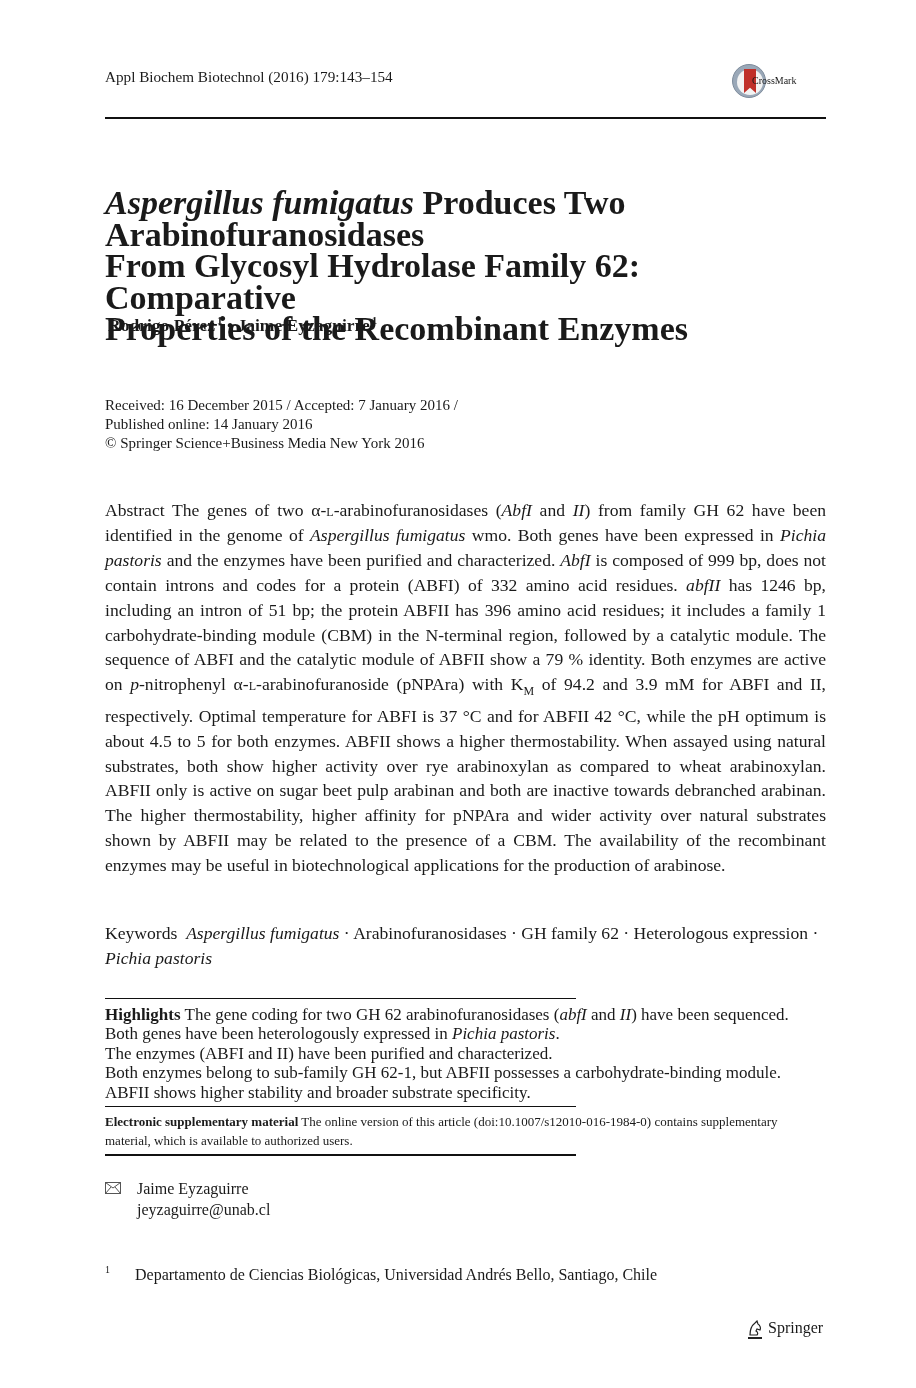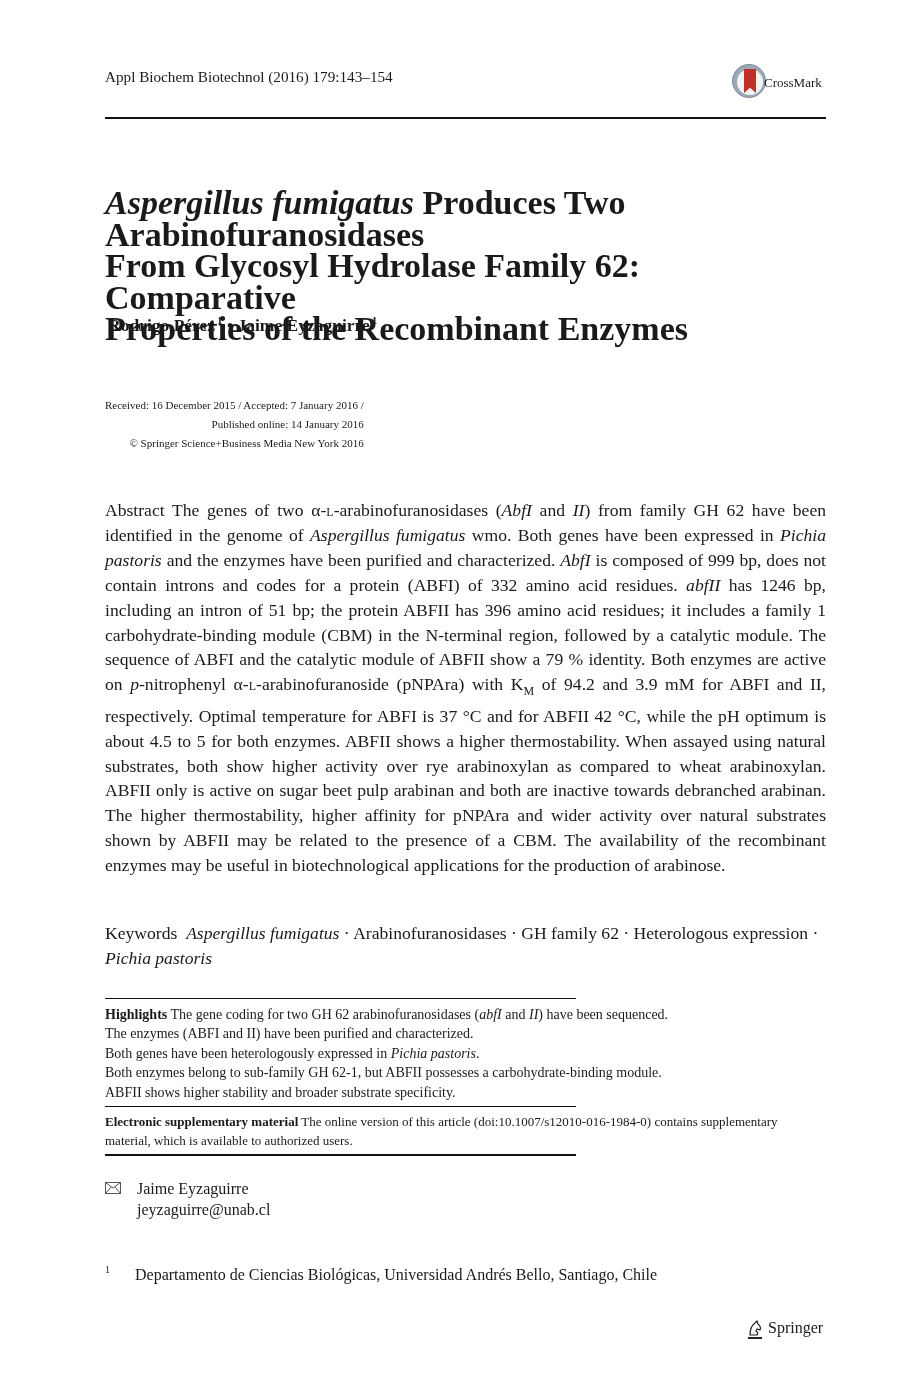--- a/index.html
+++ b/index.html
@@ -6,33 +6,33 @@
   body { width: 916px; height: 1388px; position: relative; overflow: hidden;
          font-family: "Liberation Serif", "DejaVu Serif", serif; color: #1a1a1a; }
   .abs { position: absolute; margin-left: 8px; }
   .hdr { left: 97px; top: 67px; font-size: 15.2px; line-height: 19px; }
   .crossmark { left: 724px; top: 64px; width: 100px; height: 38px; }
   .cm-circle { position: absolute; left: 0; top: 0; width: 34px; height: 34px; border-radius: 50%;
                background: #9aa8b8; border: 1px solid #7e8c9c; box-sizing: border-box; }
   .cm-inner { position: absolute; left: 4px; top: 4px; width: 26px; height: 26px; border-radius: 50%; background: #f3f3f3; }
   .cm-flag { position: absolute; left: 11px; top: 4px; width: 12px; height: 24px; background: #c0302a;
              clip-path: polygon(0 0,100% 0,100% 100%,50% 78%,0 100%); }
-  .cm-label { position: absolute; left: 32px; top: 11px; font-size: 13px; }
+  .cm-label { position: absolute; left: 20px; top: 11px; font-size: 10px; }
   .rule-top { left: 97px; top: 117px; width: 721px; height: 2px; background: #111; }
   .title { left: 97px; top: 187px; width: 720px; font-size: 34px; line-height: 31.5px; font-weight: bold; }
   .title i { font-weight: bold; }
   .authors { left: 100px; top: 314px; font-size: 17.5px; font-weight: bold; }
   .authors sup { font-size: 11px; vertical-align: 7px; margin-left: 2px; }
-  .dates { left: 97px; top: 396px; font-size: 11px; line-height: 19px; text-align: right; }
+  .dates { left: 97px; top: 396px; font-size: 15px; line-height: 19px; }
   .abstract { left: 97px; top: 498px; width: 721px; font-size: 17.6px; line-height: 24.9px; text-align: justify; }
   .abstract .lbl, .kw .lbl { font-weight: normal; }
   .sc { font-variant: small-caps; }
   .kw { left: 97px; top: 921px; width: 721px; font-size: 17.6px; line-height: 25px; }
   .rule-hl { left: 97px; top: 998px; width: 471px; height: 1px; background: #111; }
-  .hl { left: 97px; top: 1005px; width: 721px; font-size: 14px; line-height: 19.4px; }
+  .hl { left: 97px; top: 1005px; width: 721px; font-size: 17px; line-height: 19.4px; }
   .hl .lbl, .esm .lbl { font-weight: bold; }
   .rule-esm1 { left: 97px; top: 1106px; width: 471px; height: 1px; background: #111; }
   .esm { left: 97px; top: 1112px; width: 721px; font-size: 13px; line-height: 19.4px; }
   .rule-esm2 { left: 97px; top: 1154px; width: 471px; height: 2px; background: #111; }
   .contact { left: 97px; top: 1178px; font-size: 16px; line-height: 21px; }
   .mail-icon { position: absolute; left: 0; top: 4px; width: 16px; height: 12px; }
   .contact .txt { position: absolute; left: 32px; top: 0; white-space: nowrap; }
   .aff { left: 97px; top: 1264px; font-size: 16px; line-height: 21px; white-space: nowrap; }
   .aff sup { font-size: 10px; position: absolute; left: 0; top: -5px; }
   .aff .txt { position: absolute; left: 30px; top: 0; }
@@ -74,22 +74,22 @@
 </div>
 
 <div class="abs abstract"><span class="lbl">Abstract</span><span> The genes of two α-</span><span class="sc">l</span><span>-arabinofuranosidases (</span><i>AbfI</i><span> and </span><i>II</i><span>) from family GH 62 have been identified in the genome of </span><i>Aspergillus fumigatus</i><span> wmo. Both genes have been expressed in </span><i>Pichia pastoris</i><span> and the enzymes have been purified and characterized. </span><i>AbfI</i><span> is composed of 999 bp, does not contain introns and codes for a protein (ABFI) of 332 amino acid residues. </span><i>abfII</i><span> has 1246 bp, including an intron of 51 bp; the protein ABFII has 396 amino acid residues; it includes a family 1 carbohydrate-binding module (CBM) in the N-terminal region, followed by a catalytic module. The sequence of ABFI and the catalytic module of ABFII show a 79 % identity. Both enzymes are active on </span><i>p</i><span>-nitrophenyl α-</span><span class="sc">l</span><span>-arabinofuranoside (pNPAra) with K</span><sub style="font-size:12px">M</sub><span> of 94.2 and 3.9 mM for ABFI and II, respectively. Optimal temperature for ABFI is 37 °C and for ABFII 42 °C, while the pH optimum is about 4.5 to 5 for both enzymes. ABFII shows a higher thermostability. When assayed using natural substrates, both show higher activity over rye arabinoxylan as compared to wheat arabinoxylan. ABFII only is active on sugar beet pulp arabinan and both are inactive towards debranched arabinan. The higher thermostability, higher affinity for pNPAra and wider activity over natural substrates shown by ABFII may be related to the presence of a CBM. The availability of the recombinant enzymes may be useful in biotechnological applications for the production of arabinose.</span></div>
 
 <div class="abs kw"><span class="lbl">Keywords</span>&nbsp;&nbsp;<i>Aspergillus fumigatus</i><span> · </span><span>Arabinofuranosidases</span><span> · </span><span>GH family 62</span><span> · </span><span>Heterologous expression</span><span> · </span><i>Pichia pastoris</i></div>
 
 <div class="abs rule-hl"></div>
 
 <div class="abs hl">
   <div><span class="lbl">Highlights</span><span> The gene coding for two GH 62 arabinofuranosidases (</span><i>abfI</i><span> and </span><i>II</i><span>) have been sequenced.</span></div>
+  <div><span>Both genes have been heterologously expressed in </span><i>Pichia pastoris</i><span>.</span></div>
   <div>The enzymes (ABFI and II) have been purified and characterized.</div>
-  <div><span>Both genes have been heterologously expressed in </span><i>Pichia pastoris</i><span>.</span></div>
   <div>Both enzymes belong to sub-family GH 62-1, but ABFII possesses a carbohydrate-binding module.</div>
   <div>ABFII shows higher stability and broader substrate specificity.</div>
 </div>
 
 <div class="abs rule-esm1"></div>
 
 <div class="abs esm"><span class="lbl">Electronic supplementary material</span><span> The online version of this article (doi:10.1007/s12010-016-1984-0) contains supplementary material, which is available to authorized users.</span></div>
 
 <div class="abs rule-esm2"></div>
 

